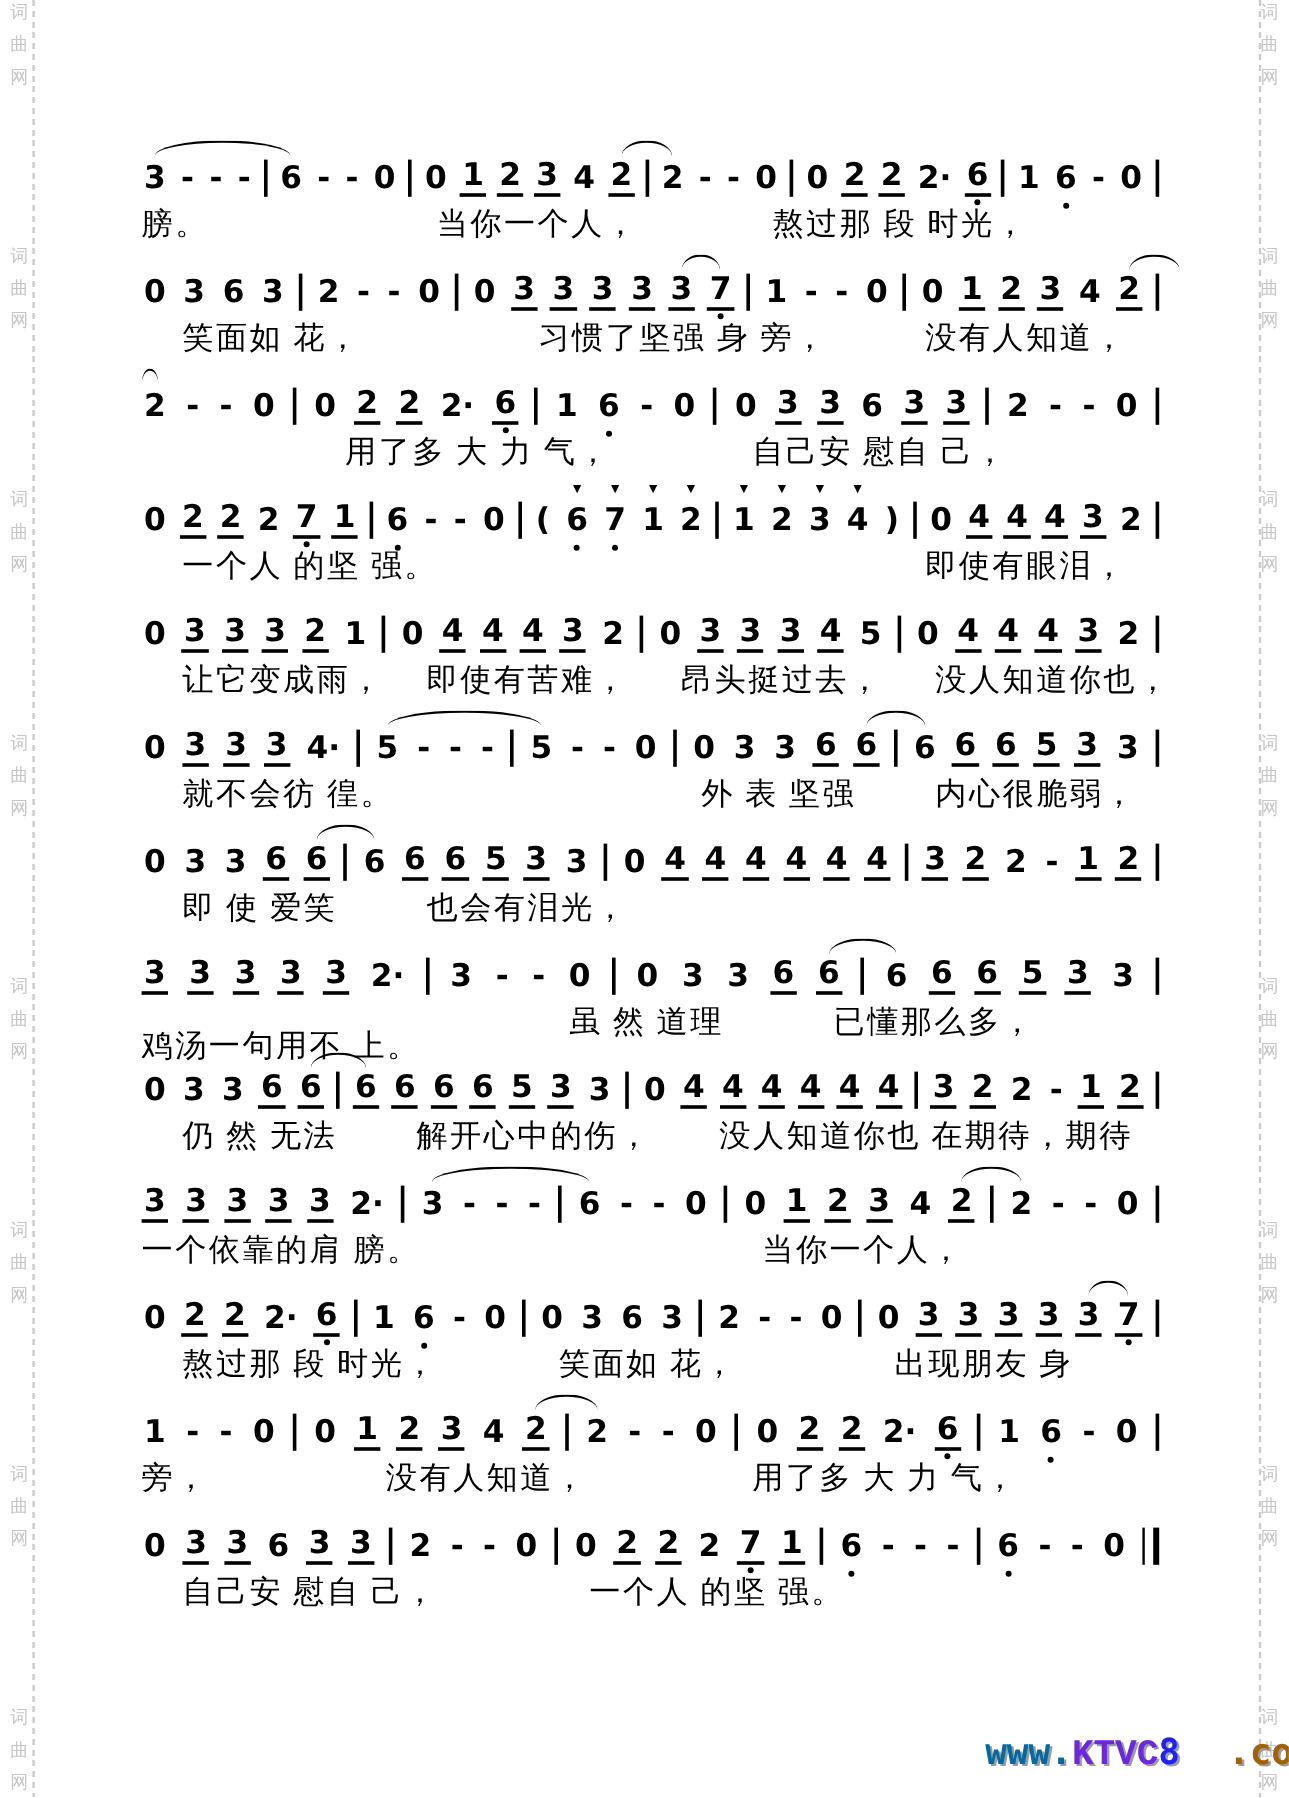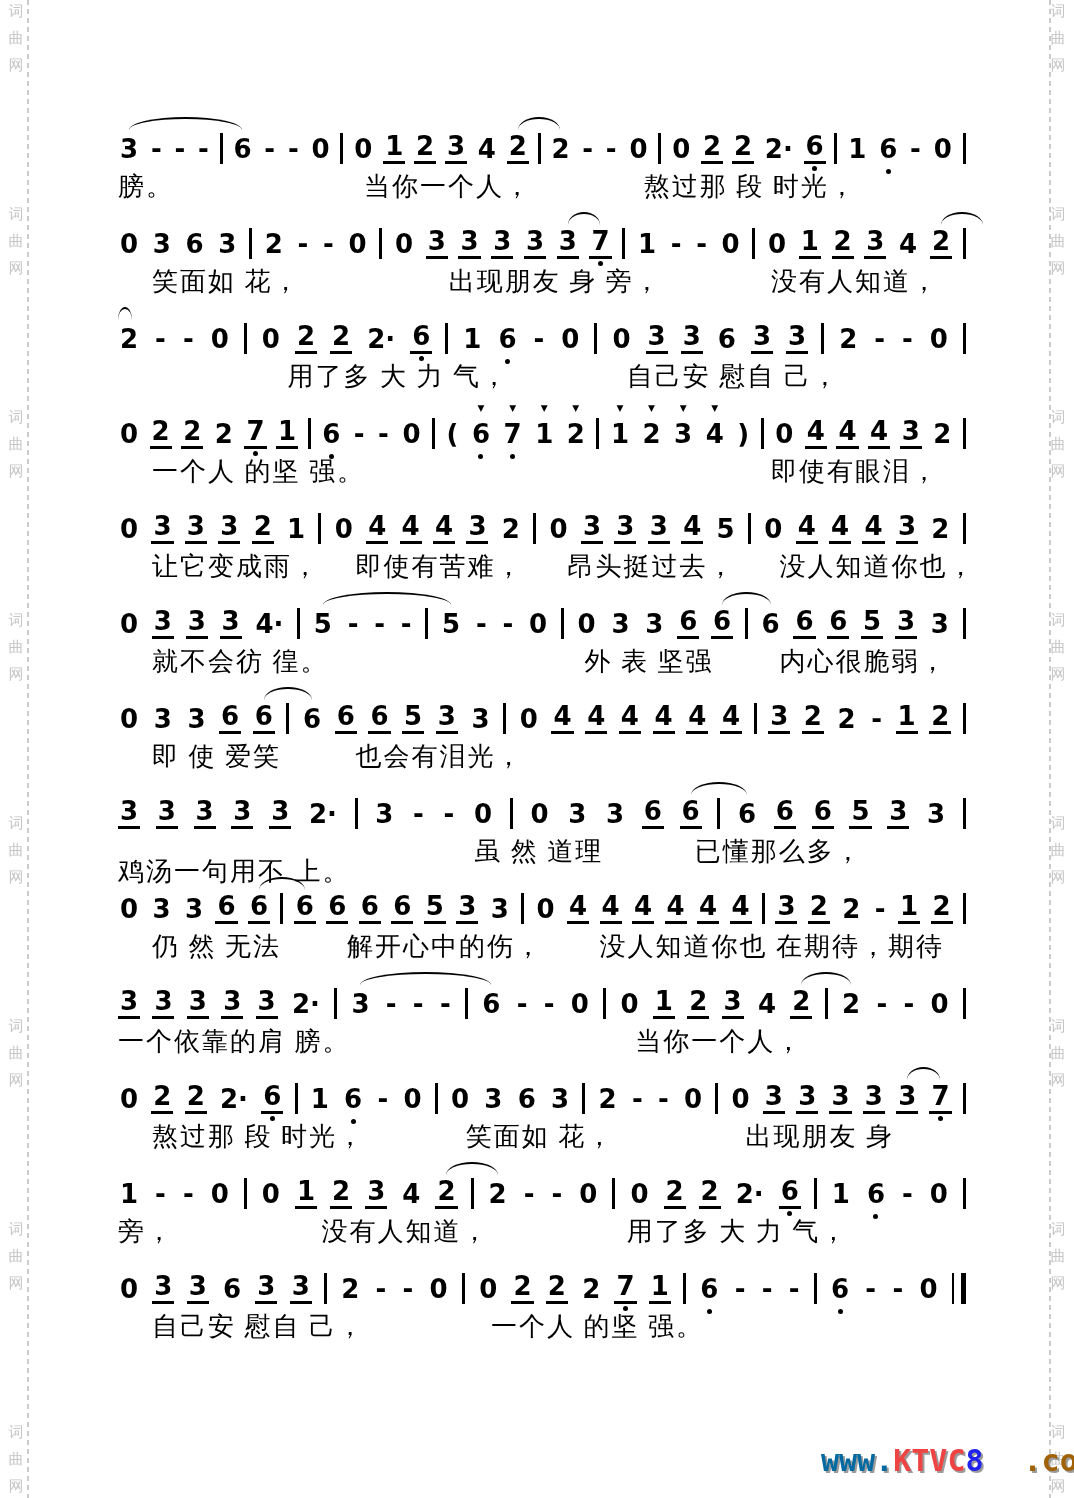--- a/index.html
+++ b/index.html
@@ -214,21 +214,21 @@
         <span class="tk u">2</span>
         <span class="tk u">3</span>
         <span class="tk">4</span>
         <span class="tk u">2</span>
         <span class="tk bar"></span>
         <i class="arc" style="left: 450px; width: 32px;"></i>
         <i class="arc" style="left: 823px; width: 42px;"></i>
       </div>
       <div class="lyr">
         <span class="seg" style="left: 4%;">笑面如 花，</span>
-        <span class="seg" style="left: 39%;">出现朋友 身 旁，</span>
+        <span class="seg" style="left: 39%;">习惯了坚强 身 旁，</span>
         <span class="seg" style="left: 77%;">没有人知道，</span>
       </div>
     </div>
     <div class="line">
       <div class="notes">
         <span class="tk">2</span>
         <span class="tk">-</span>
         <span class="tk">-</span>
         <span class="tk">0</span>
         <span class="tk bar"></span>
@@ -638,13 +638,13 @@
         <span class="tk">0</span>
         <span class="tk fin"></span>
       </div>
       <div class="lyr">
         <span class="seg" style="left: 4%;">自己安 慰自 己，</span>
         <span class="seg" style="left: 44%;">一个人 的坚 强。</span>
       </div>
     </div>
   </div>
 
-<div class="logo"><span style="color: #0369a1;">www.</span><span style="color: #ef4444;">KTVC</span><span style="color: rgb(34, 34, 238);">8</span><span style="color: #a16207; margin-left: 40px;">.com</span></div>
+<div class="logo"><span style="color: #0369a1;">www.</span><span style="color: #6d28d9; font-family: Liberation Mono, monospace;">KTVC</span><span style="color: rgb(34, 34, 238);">8</span><span style="color: #a16207; margin-left: 40px;">.com</span></div>
 
 </body></html>

